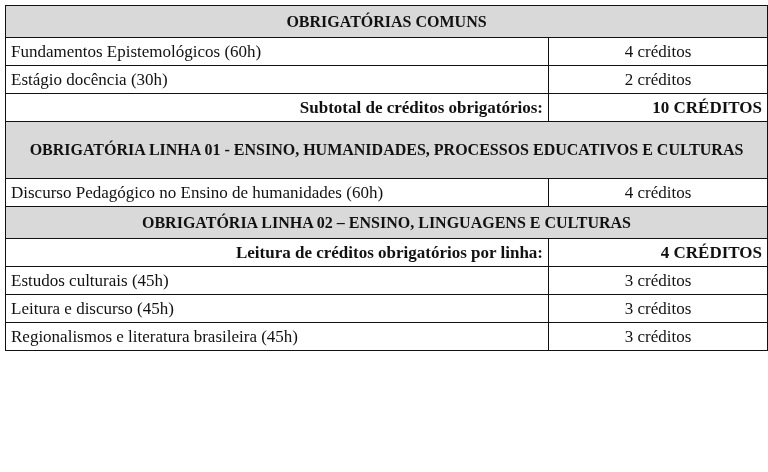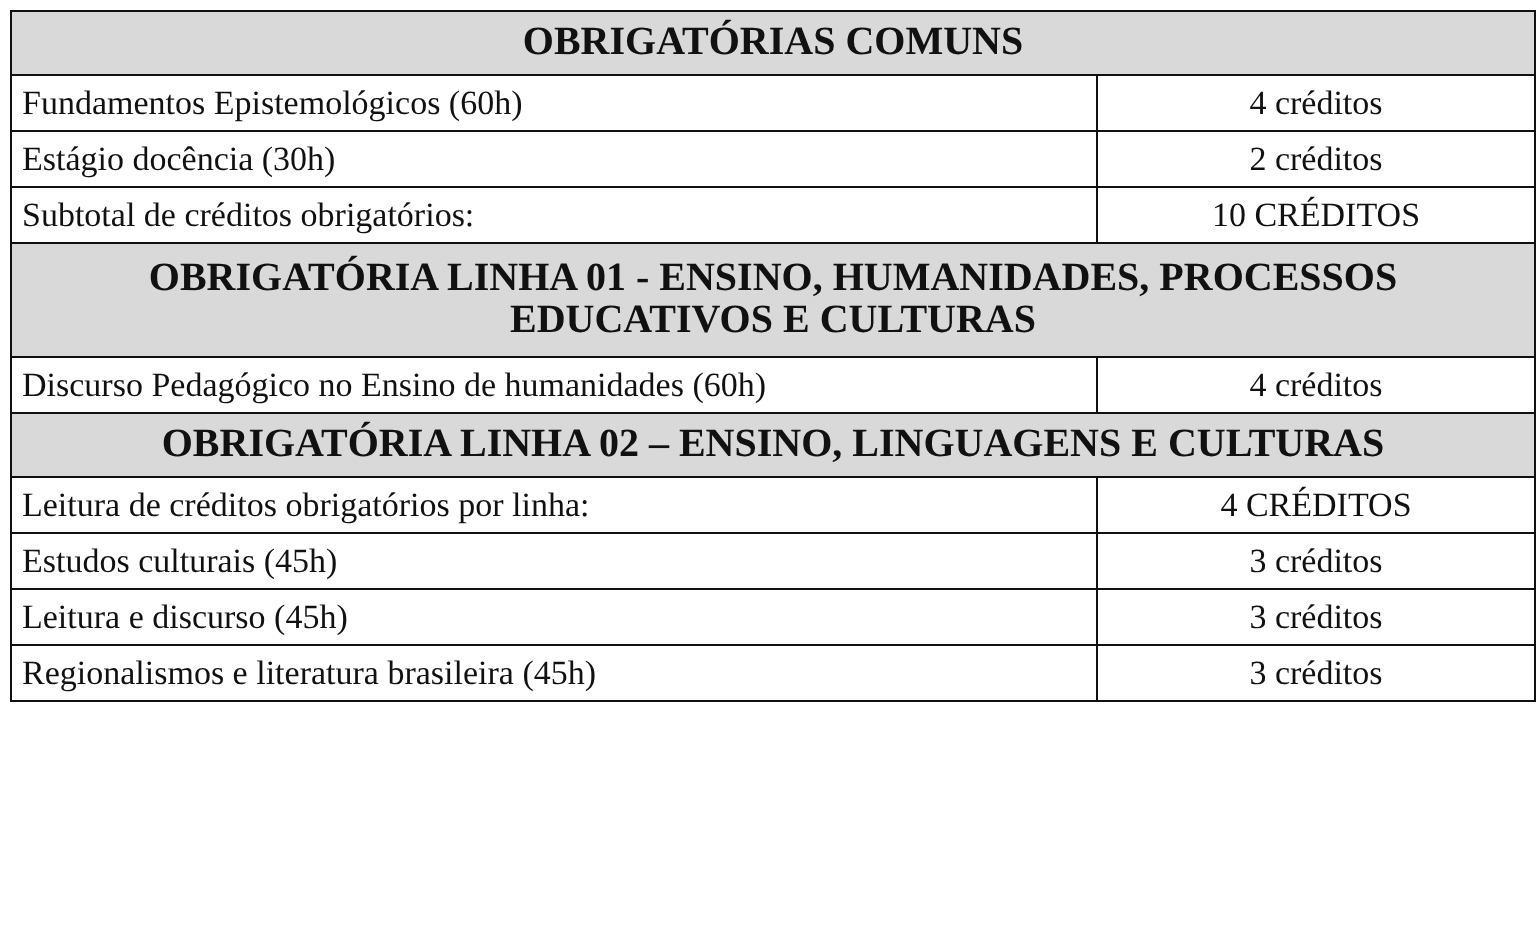--- a/index.html
+++ b/index.html
@@ -20,29 +20,29 @@
       line-height: 25px;
       white-space: nowrap;
       overflow: hidden;
     }
     col.c1 { width: 543px; }
     col.c2 { width: 219px; }
     tr.section td {
       background: #d9d9d9;
       text-align: center;
       font-weight: bold;
-      font-size: 20px;
+      font-size: 16px;
       height: 31px;
     }
     tr.section.two-line td {
       white-space: normal;
       height: 56px;
-      line-height: 21px;
+      line-height: 36px;
     }
-    tr.subtotal td { font-weight: normal; }
+    tr.subtotal td { font-weight: bold; text-align: right; }
     td.credits { text-align: center; }
     td.indent { padding-left: 10px; margin-top: 24px; }
   </style>
 </head>
 <body>
 
 <table class="grid">
   <colgroup>
       <col class="c1">
       <col class="c2">

